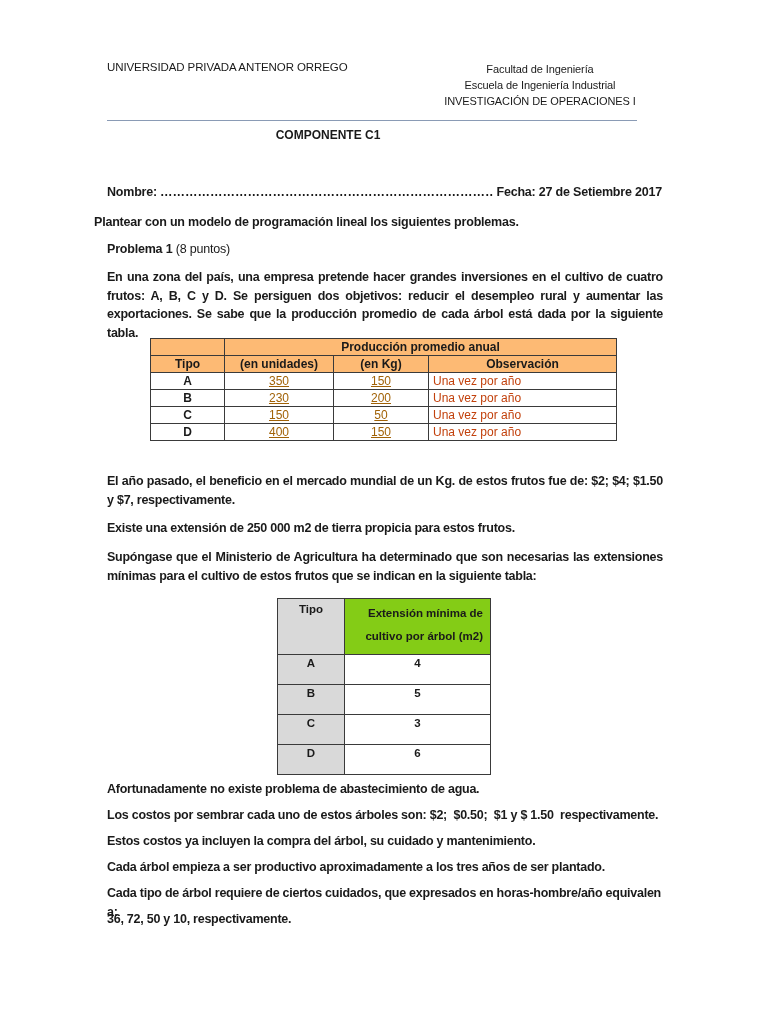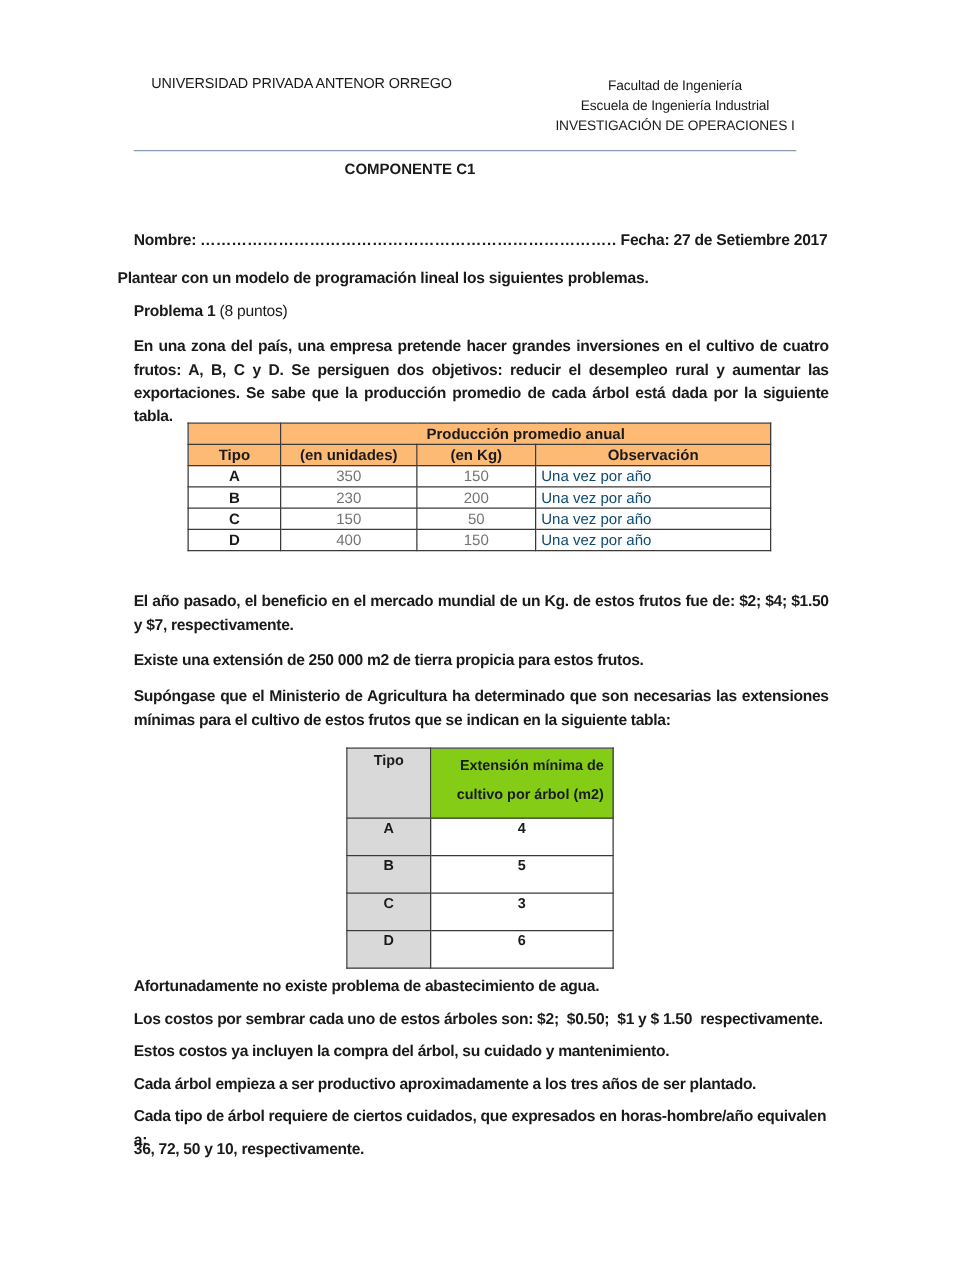--- a/index.html
+++ b/index.html
@@ -17,21 +17,21 @@
     }
     .page {
       position: absolute;
       left: 0; top: 0;
       width: 768px;
       height: 1024px;
     }
     .abs { position: absolute; white-space: nowrap; }
 
     .hdr-left {
-      left: 121px; top: 61px;
+      left: 107px; top: 61px;
       font-size: 11.5px;
       letter-spacing: -0.1px;
       text-align: center;
     }
     .hdr-right {
       left: 440px; top: 61px;
       width: 200px;
       font-size: 11px;
       line-height: 16px;
       text-align: center;
@@ -92,22 +92,22 @@
     }
     table.t1 td {
       border: 1px solid #3a3a3a;
       height: 16px;
       padding: 0 4px;
       line-height: 16px;
     }
     table.t1 td.c { text-align: center; }
     table.t1 td.l { text-align: left; }
     table.t1 tr.head td { background: #fdba74; }
-    table.t1 td.num { font-weight: normal; color: #737373; }
-    table.t1 td.obs { font-weight: normal; color: #0c4a6e; }
+    table.t1 td.num { font-weight: normal; color: #a16207; text-decoration: underline; }
+    table.t1 td.obs { font-weight: normal; color: #c2410c; }
 
     table.t2 {
       position: absolute;
       left: 277px; top: 598px;
       width: 214px;
       border-collapse: collapse;
       font-size: 11.5px;
       font-weight: bold;
     }
     table.t2 td {

